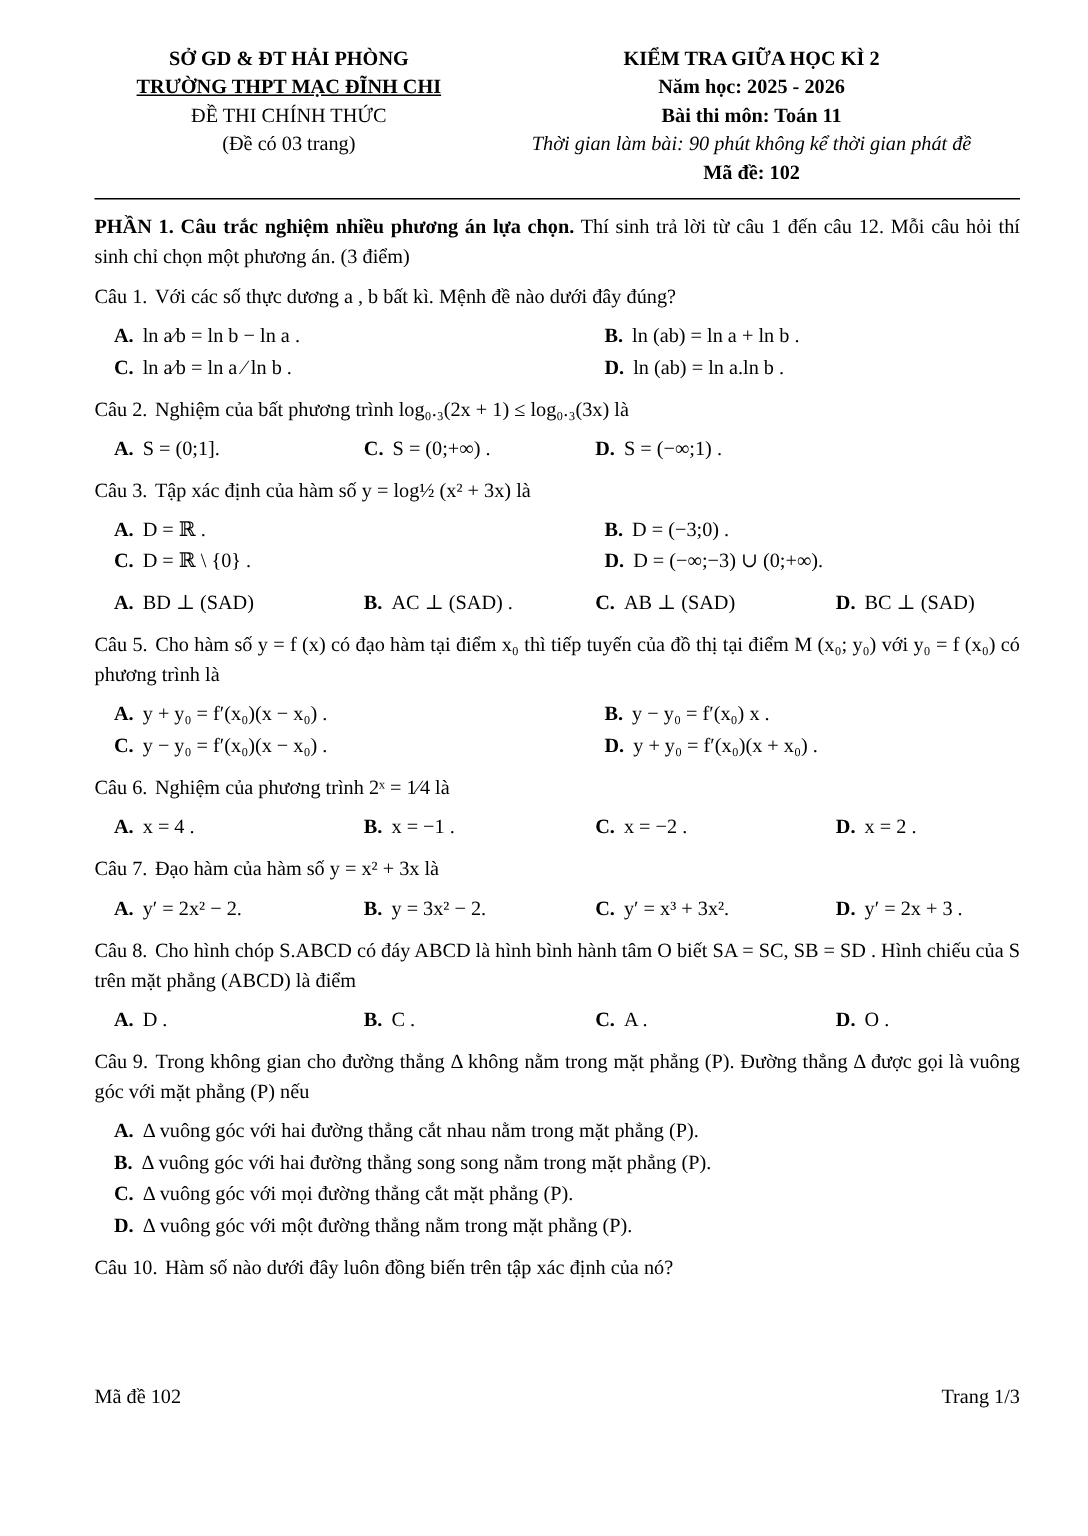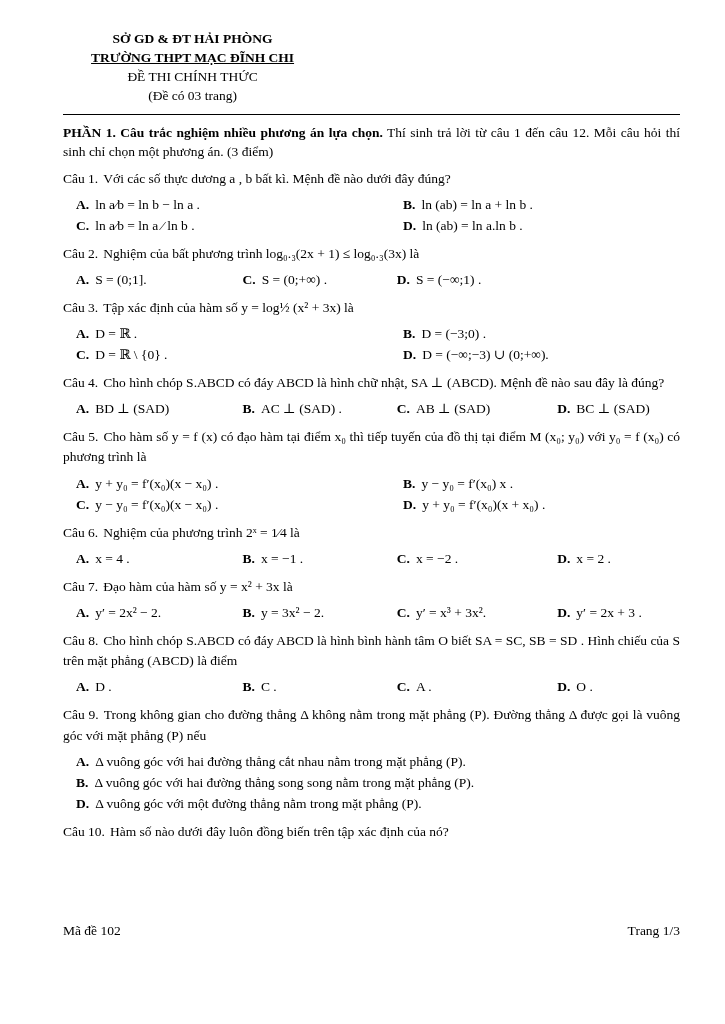--- a/index.html
+++ b/index.html
@@ -44,20 +44,27 @@
 
 <div class="page">
 
   <div class="exam-header">
     <div class="h-left">
       <div class="b">SỞ GD &amp; ĐT HẢI PHÒNG</div>
       <div class="b u">TRƯỜNG THPT MẠC ĐĨNH CHI</div>
       <div>ĐỀ THI CHÍNH THỨC</div>
       <div>(Đề có 03 trang)</div>
     </div>
+    <div class="h-right">
+      <div class="b">KIỂM TRA GIỮA HỌC KÌ 2</div>
+      <div class="b">Năm học: 2025 - 2026</div>
+      <div class="b">Bài thi môn: Toán 11</div>
+      <div class="i">Thời gian làm bài: 90 phút không kể thời gian phát đề</div>
+      <div class="b">Mã đề: 102</div>
+    </div>
   </div>
 
 
   <div class="divider"></div>
 
   <p class="part-intro"><span class="b">PHẦN 1. Câu trắc nghiệm nhiều phương án lựa chọn.</span><span> Thí sinh trả lời từ câu 1 đến câu 12. Mỗi câu hỏi thí sinh chỉ chọn một phương án. (3 điểm)</span></p>
 
   <div id="questions">
       <div class="question">
         <p class="q-head"><span class="qlabel">Câu 1.</span><span>Với các số thực dương a , b bất kì. Mệnh đề nào dưới đây đúng?</span></p>
@@ -79,21 +86,20 @@
       <div class="question">
         <p class="q-head"><span class="qlabel">Câu 3.</span><span>Tập xác định của hàm số y = log½ (x² + 3x) là</span></p>
         <div class="options cols-2">
           <div class="option"><span class="okey">A.</span><span>D = ℝ .</span></div>
           <div class="option"><span class="okey">B.</span><span>D = (−3;0) .</span></div>
           <div class="option"><span class="okey">C.</span><span>D = ℝ \ {0} .</span></div>
           <div class="option"><span class="okey">D.</span><span>D = (−∞;−3) ∪ (0;+∞).</span></div>
         </div>
       </div>
       <div class="question">
-        <p class="q-head"><span class="qlabel">Câu 4.</span><span>Cho hình chóp S.ABCD có đáy ABCD là hình chữ nhật, SA ⊥ (ABCD). Mệnh đề nào sau đây là đúng?</span></p>
         <div class="options cols-4">
           <div class="option"><span class="okey">A.</span><span>BD ⊥ (SAD)</span></div>
           <div class="option"><span class="okey">B.</span><span>AC ⊥ (SAD) .</span></div>
           <div class="option"><span class="okey">C.</span><span>AB ⊥ (SAD)</span></div>
           <div class="option"><span class="okey">D.</span><span>BC ⊥ (SAD)</span></div>
         </div>
       </div>
       <div class="question">
         <p class="q-head"><span class="qlabel">Câu 5.</span><span>Cho hàm số y = f (x) có đạo hàm tại điểm x₀ thì tiếp tuyến của đồ thị tại điểm M (x₀; y₀) với y₀ = f (x₀) có phương trình là</span></p>
         <div class="options cols-2">
@@ -128,20 +134,21 @@
           <div class="option"><span class="okey">B.</span><span>C .</span></div>
           <div class="option"><span class="okey">C.</span><span>A .</span></div>
           <div class="option"><span class="okey">D.</span><span>O .</span></div>
         </div>
       </div>
       <div class="question">
         <p class="q-head"><span class="qlabel">Câu 9.</span><span>Trong không gian cho đường thẳng Δ không nằm trong mặt phẳng (P). Đường thẳng Δ được gọi là vuông góc với mặt phẳng (P) nếu</span></p>
         <div class="options cols-1">
           <div class="option"><span class="okey">A.</span><span>Δ vuông góc với hai đường thẳng cắt nhau nằm trong mặt phẳng (P).</span></div>
           <div class="option"><span class="okey">B.</span><span>Δ vuông góc với hai đường thẳng song song nằm trong mặt phẳng (P).</span></div>
+          <div class="option"><span class="okey">C.</span><span>Δ vuông góc với mọi đường thẳng cắt mặt phẳng (P).</span></div>
           <div class="option"><span class="okey">D.</span><span>Δ vuông góc với một đường thẳng nằm trong mặt phẳng (P).</span></div>
         </div>
       </div>
       <div class="question">
         <p class="q-head"><span class="qlabel">Câu 10.</span><span>Hàm số nào dưới đây luôn đồng biến trên tập xác định của nó?</span></p>
       </div>
     </div>
 
   <div class="page-footer">
     <span>Mã đề 102</span>

